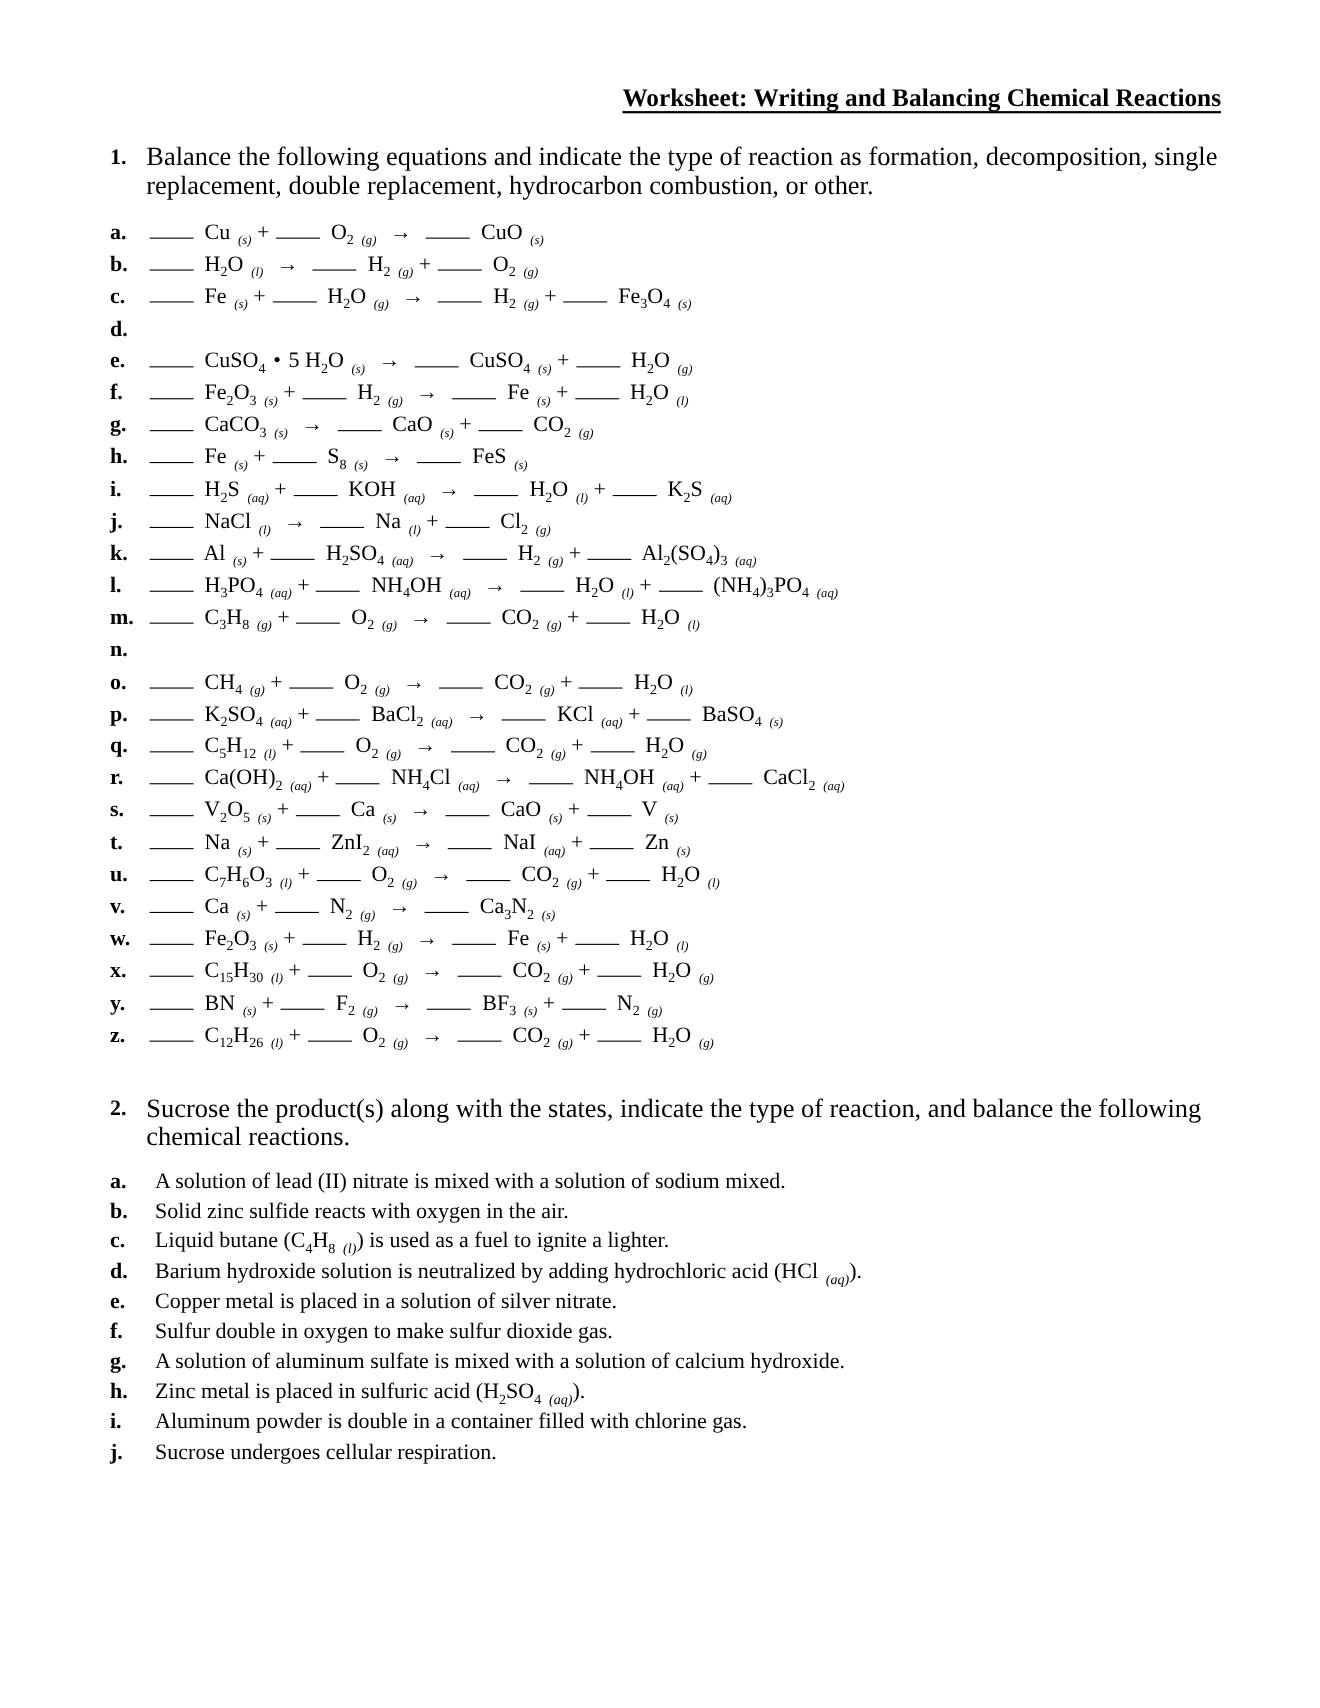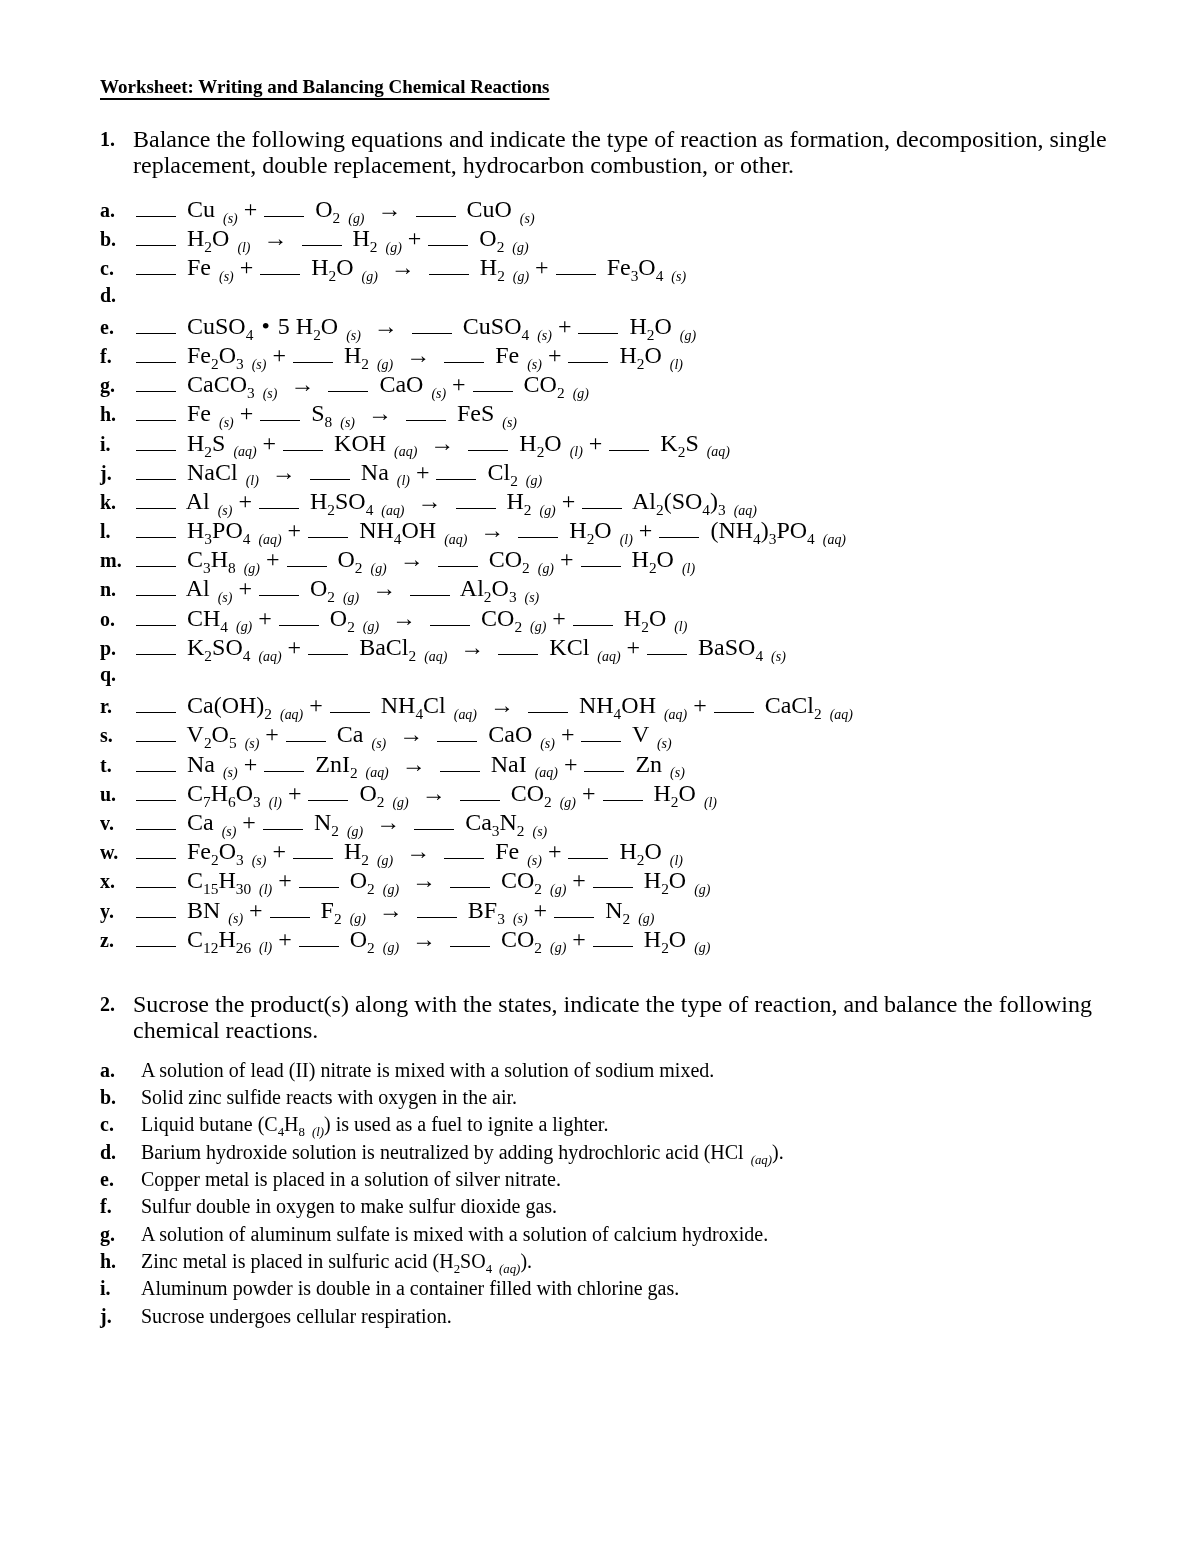--- a/index.html
+++ b/index.html
@@ -3,34 +3,34 @@
 <meta charset="utf-8">
 <style>
   html,body{margin:0;padding:0;background:#ffffff;}
   .page{
     width:1200px;height:1553px;background:#ffffff;box-sizing:border-box;
     padding:76px 90px 0 100px;color:#000;
     font-family:"Liberation Serif", "DejaVu Serif", serif;
     overflow:hidden;
   }
   .title{
-    text-align:left;font-size:19px;font-weight:bold;margin:0 0 28px 0;
+    text-align:right;font-size:23px;font-weight:bold;margin:0 0 28px 0;
   }
   .title .u{
     text-decoration:underline;
     text-decoration-thickness:2px;
     text-underline-offset:5px;
   }
   .qblock{display:flex;margin:0 0 18px 0;}
   .qnum{font-weight:bold;width:33px;flex:none;font-size:20px;line-height:26px;}
   .qtext{font-size:24px;line-height:26px;max-width:985px;}
   .eqlist{margin:0 0 36px 0;}
   .row{display:flex;align-items:baseline;height:29.2px;white-space:nowrap;}
   .rlabel{font-weight:bold;width:35px;flex:none;font-size:20px;}
-  .eq{font-size:24px;text-align:right;}
+  .eq{font-size:20px;text-align:right;}
   .eq sub{font-size:64%;line-height:0;}
   sub.state{font-style:italic;font-size:58%;line-height:0;margin-left:2px;}
   .blank{
     display:inline-block;width:40px;height:2px;
     border-bottom:1.4px solid #000;margin:0 5px 0 1px;
   }
   .arrow{padding:0 7px;}
   .op{padding:0 2px;}
   .plist .prow{display:flex;align-items:baseline;height:27.3px;font-size:20px;white-space:nowrap;}
   .plabel{font-weight:bold;width:41px;flex:none;}
@@ -96,32 +96,32 @@
       <div class="row">
         <span class="rlabel">l.</span>
         <span class="eq"><span class="blank"></span> H<sub>3</sub>PO<sub>4</sub> <sub class="state">(aq)</sub> + <span class="blank"></span> NH<sub>4</sub>OH <sub class="state">(aq)</sub> <span class="arrow">→</span> <span class="blank"></span> H<sub>2</sub>O <sub class="state">(l)</sub> + <span class="blank"></span> (NH<sub>4</sub>)<sub>3</sub>PO<sub>4</sub> <sub class="state">(aq)</sub></span>
       </div>
       <div class="row">
         <span class="rlabel">m.</span>
         <span class="eq"><span class="blank"></span> C<sub>3</sub>H<sub>8</sub> <sub class="state">(g)</sub> + <span class="blank"></span> O<sub>2</sub> <sub class="state">(g)</sub> <span class="arrow">→</span> <span class="blank"></span> CO<sub>2</sub> <sub class="state">(g)</sub> + <span class="blank"></span> H<sub>2</sub>O <sub class="state">(l)</sub></span>
       </div>
       <div class="row">
         <span class="rlabel">n.</span>
-        <span class="eq"><span class="blank"></span> Al <sub class="state">(s)</sub> + <span class="blank"></span> O<sub>2</sub> <sub class="state">(g)</sub> <span class="arrow">→</span> <span class="blank"></span> Al<sub>2</sub>O<sub>3</sub> <sub class="state">(s)</sub></span>
       </div>
       <div class="row">
         <span class="rlabel">o.</span>
         <span class="eq"><span class="blank"></span> CH<sub>4</sub> <sub class="state">(g)</sub> + <span class="blank"></span> O<sub>2</sub> <sub class="state">(g)</sub> <span class="arrow">→</span> <span class="blank"></span> CO<sub>2</sub> <sub class="state">(g)</sub> + <span class="blank"></span> H<sub>2</sub>O <sub class="state">(l)</sub></span>
       </div>
       <div class="row">
         <span class="rlabel">p.</span>
         <span class="eq"><span class="blank"></span> K<sub>2</sub>SO<sub>4</sub> <sub class="state">(aq)</sub> + <span class="blank"></span> BaCl<sub>2</sub> <sub class="state">(aq)</sub> <span class="arrow">→</span> <span class="blank"></span> KCl <sub class="state">(aq)</sub> + <span class="blank"></span> BaSO<sub>4</sub> <sub class="state">(s)</sub></span>
       </div>
       <div class="row">
         <span class="rlabel">q.</span>
+        <span class="eq"><span class="blank"></span> C<sub>5</sub>H<sub>12</sub> <sub class="state">(l)</sub> + <span class="blank"></span> O<sub>2</sub> <sub class="state">(g)</sub> <span class="arrow">→</span> <span class="blank"></span> CO<sub>2</sub> <sub class="state">(g)</sub> + <span class="blank"></span> H<sub>2</sub>O <sub class="state">(g)</sub></span>
       </div>
       <div class="row">
         <span class="rlabel">r.</span>
         <span class="eq"><span class="blank"></span> Ca(OH)<sub>2</sub> <sub class="state">(aq)</sub> + <span class="blank"></span> NH<sub>4</sub>Cl <sub class="state">(aq)</sub> <span class="arrow">→</span> <span class="blank"></span> NH<sub>4</sub>OH <sub class="state">(aq)</sub> + <span class="blank"></span> CaCl<sub>2</sub> <sub class="state">(aq)</sub></span>
       </div>
       <div class="row">
         <span class="rlabel">s.</span>
         <span class="eq"><span class="blank"></span> V<sub>2</sub>O<sub>5</sub> <sub class="state">(s)</sub> + <span class="blank"></span> Ca <sub class="state">(s)</sub> <span class="arrow">→</span> <span class="blank"></span> CaO <sub class="state">(s)</sub> + <span class="blank"></span> V <sub class="state">(s)</sub></span>
       </div>
       <div class="row">

